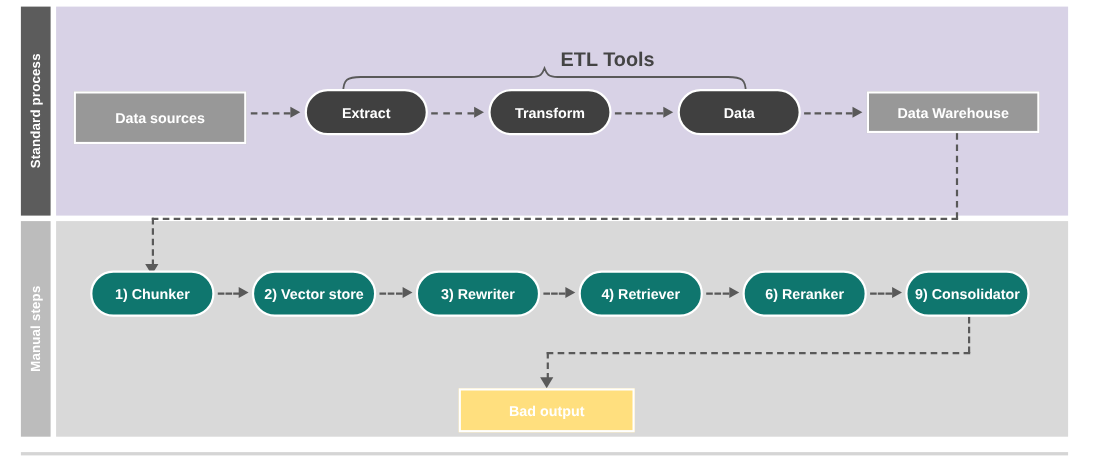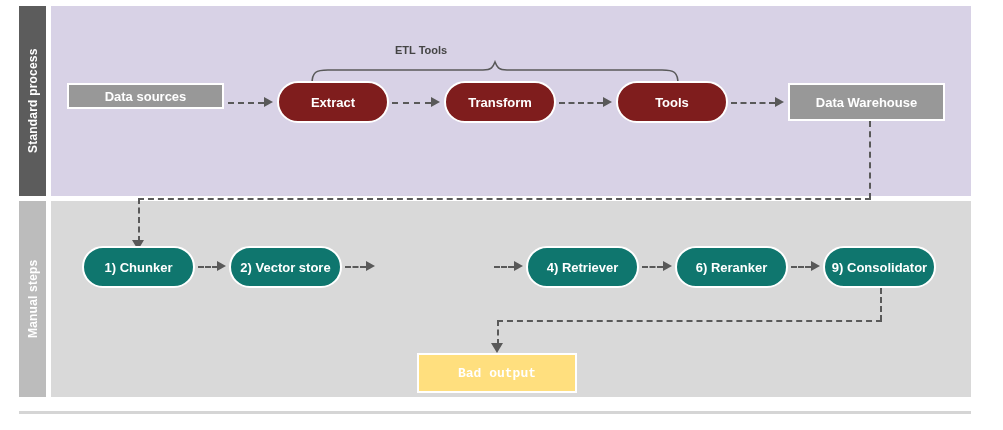--- a/index.html
+++ b/index.html
@@ -61,21 +61,21 @@
     font-weight: bold;
     font-size: 13px;
     line-height: 15px;
     box-sizing: border-box;
     border: 2px solid #ffffff;
     z-index: 5;
   }
   .node.rect    { border-radius: 0; }
   .node.pill    { border-radius: 999px; }
   .node.grey    { background: #989898; }
-  .node.magenta { background: #7f1d1d; text-align: center; }
+  .node.magenta { background: #404040; text-align: center; }
   .node.greypill{ background: #0f766e; }
   .node.yellow  { background: #ffdf7e; }
   .h-dash {
     position: absolute;
     height: 0;
     border-top: 2px dashed #595959;
     z-index: 3;
   }
   .v-dash {
     position: absolute;
@@ -99,22 +99,22 @@
     border-top: 10px solid #595959;
     z-index: 4;
   }
 
   
   #etl-label {
     position: absolute;
     left: 395px;
     top: 44px;
     width: 200px;
-    text-align: left;
-    font-size: 11px;
+    text-align: right;
+    font-size: 18px;
     font-weight: bold;
     color: #444444;
     z-index: 6;
   }
   #etl-brace {
     position: absolute;
     left: 310px;
     top: 60px;
     width: 370px;
     height: 26px;
@@ -133,34 +133,34 @@
   <div id="lane-bottom-header" class="lane-header">Manual steps</div>
 
   <div id="bottom-rule"></div>
 
   <div id="etl-label">ETL Tools</div>
 
   <svg id="etl-brace" viewBox="0 0 370 26" preserveAspectRatio="none">
     <path d="M2,24 C2,12 6,10 18,10 L173,10 C182,10 183,7 185,2 C187,7 188,10 197,10 L352,10 C364,10 368,12 368,24" fill="none" stroke="#595959" stroke-width="1.6" stroke-linecap="round"></path>
   </svg>
 
-  <div class="node rect grey" style="left:67px; top:83px; width:157px; height:26px;">
+  <div class="node rect grey" style="left:67px; top:83px; width:157px; height:48px;">
     <span>Data sources</span>
   </div>
 
   <div class="node pill magenta" style="left:277px; top:81px; width:112px; height:42px;">
     <span>Extract</span>
   </div>
 
   <div class="node pill magenta" style="left:444px; top:81px; width:112px; height:42px;">
     <span>Transform</span>
   </div>
 
   <div class="node pill magenta" style="left:616px; top:81px; width:112px; height:42px;">
-    <span>Tools</span>
+    <span>Data</span>
   </div>
 
   <div class="node rect grey" style="left:788px; top:83px; width:157px; height:38px;">
     <span>Data Warehouse</span>
   </div>
 
   <div class="h-dash" style="left:228px; top:102px; width:36px;"></div>
   <div class="arrow-r" style="left:264px; top:97px;"></div>
 
   <div class="h-dash" style="left:392px; top:102px; width:39px;"></div>
@@ -179,20 +179,23 @@
   <div class="v-dash" style="left:869px; top:121px; height:78px;"></div>
 
   <div class="node pill greypill" style="left:82px; top:246px; width:113px; height:42px;">
     <span>1) Chunker</span>
   </div>
 
   <div class="node pill greypill" style="left:229px; top:246px; width:113px; height:42px;text-align:right;">
     <span>2) Vector store</span>
   </div>
 
+  <div class="node pill greypill" style="left:378px; top:246px; width:113px; height:42px;">
+    <span>3) Rewriter</span>
+  </div>
 
   <div class="node pill greypill" style="left:526px; top:246px; width:113px; height:42px;justify-content:center;">
     <span>4) Retriever</span>
   </div>
 
   <div class="node pill greypill" style="left:675px; top:246px; width:113px; height:42px;">
     <span>6) Reranker</span>
   </div>
 
   <div class="node pill greypill" style="left:823px; top:246px; width:113px; height:42px;">
@@ -212,17 +215,17 @@
   <div class="arrow-r" style="left:663px; top:261px;"></div>
 
   <div class="h-dash" style="left:791px; top:266px; width:20px;"></div>
   <div class="arrow-r" style="left:811px; top:261px;"></div>
 
   <div class="v-dash" style="left:880px; top:288px; height:33px;"></div>
   <div class="h-dash" style="left:497px; top:320px; width:385px;"></div>
   <div class="v-dash" style="left:497px; top:320px; height:25px;"></div>
   <div class="arrow-d" style="left:491px; top:343px;"></div>
 
-  <div class="node rect yellow" style="left:417px; top:353px; width:160px; height:40px;font-family:Liberation Mono, monospace;">
+  <div class="node rect yellow" style="left:417px; top:353px; width:160px; height:40px;">
     <span>Bad output</span>
   </div>
 
 </div>
 
 </body></html>

